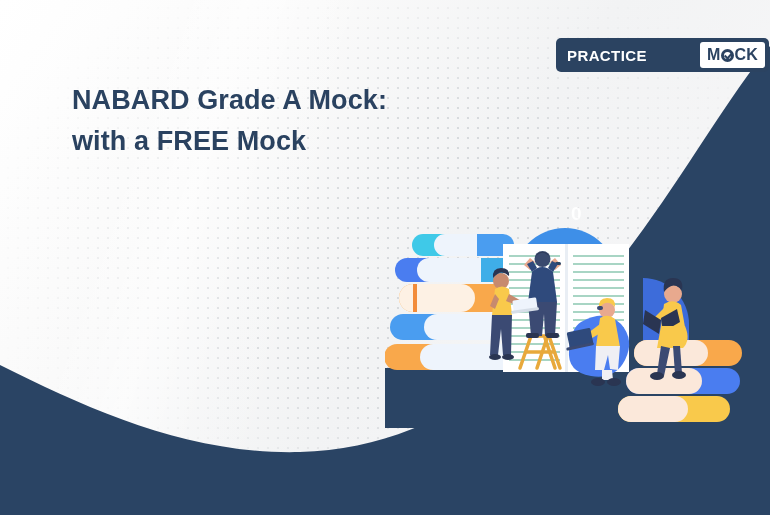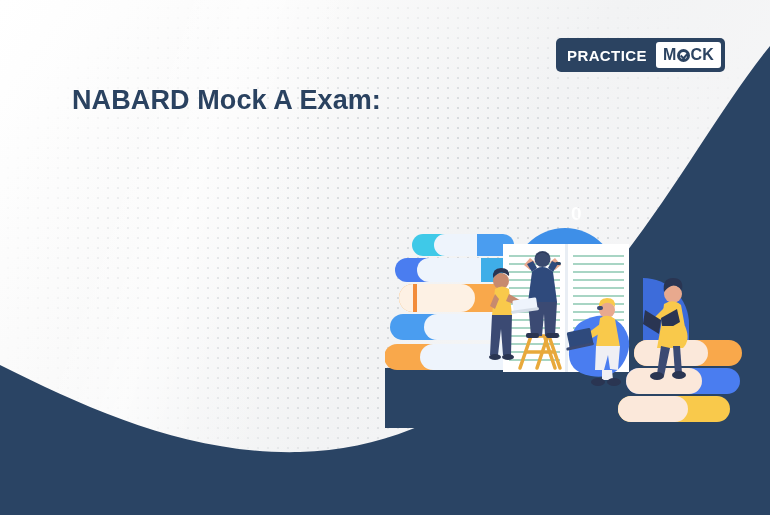--- a/index.html
+++ b/index.html
@@ -48,20 +48,21 @@
     position: absolute;
     left: 556px;
     top: 38px;
     height: 34px;
     display: flex;
     align-items: stretch;
     background: #2B4361;
     border-radius: 5px;
     padding: 4px;
     box-sizing: border-box;
+    gap: 44px;
   }
   .logo-practice {
     display: flex;
     align-items: center;
     color: #ffffff;
     font-size: 15px;
     font-weight: bold;
     letter-spacing: 0.4px;
     padding: 0 9px 0 7px;
   }
@@ -151,21 +152,22 @@
   <div class="logo">
     <span class="logo-practice">PRACTICE</span>
     <span class="logo-mock">
       <span>M</span>
         <span class="m-o"></span>
         <span>CK</span>
     </span>
   </div>
 
   <div class="headline">
-    <span class="line">NABARD Mock A Exam:</span>
+    <span class="line">NABARD Grade A Mock:</span>
+    <span class="line">with a FREE Mock</span>
   </div>
 
   <div class="zero-glyph">0</div>
 
   <svg class="illustration" viewBox="0 0 360 210">
 
     <path d="M128,62 A52,52 0 0 1 232,62 L232,66 L128,66 Z" fill="#3E8FE8"></path>
 
     <path d="M258,132 L258,60 A46,46 0 0 1 304,106 L304,132 Z" fill="#3E6FE0" opacity="0.95"></path>
 

